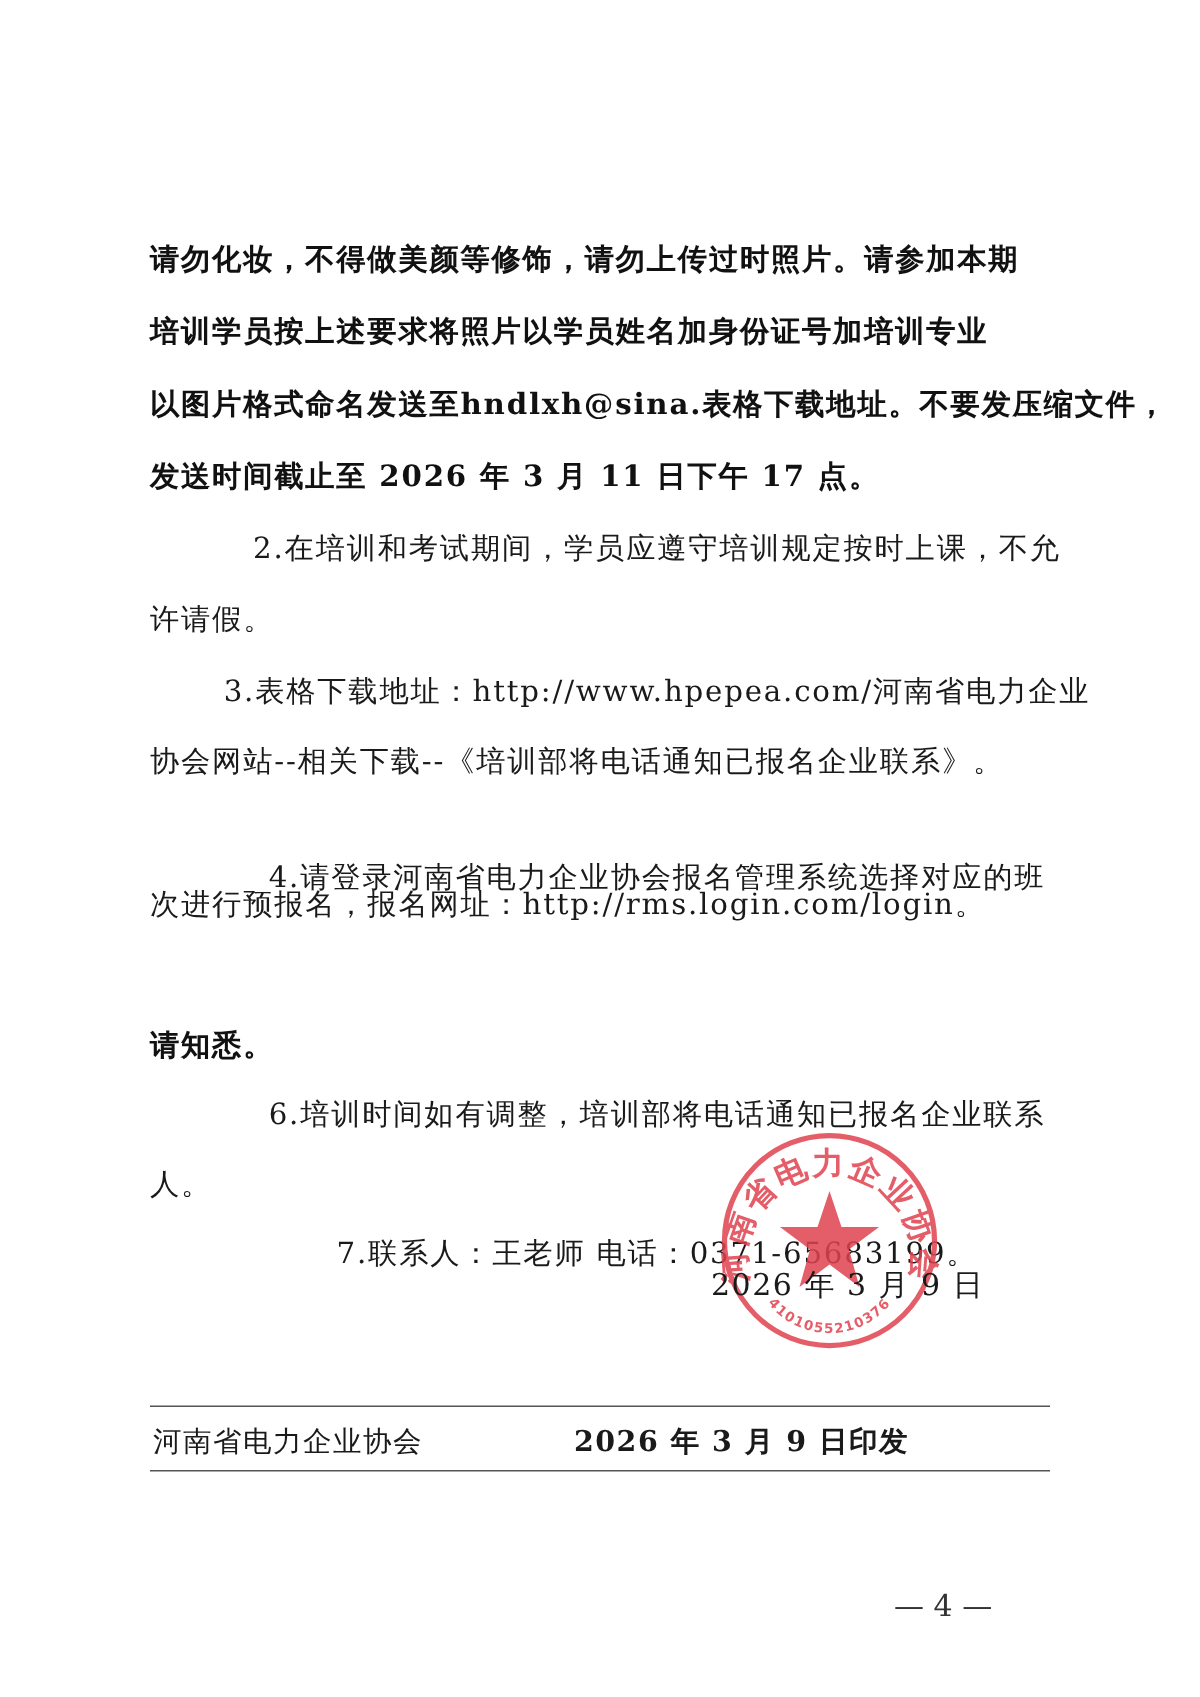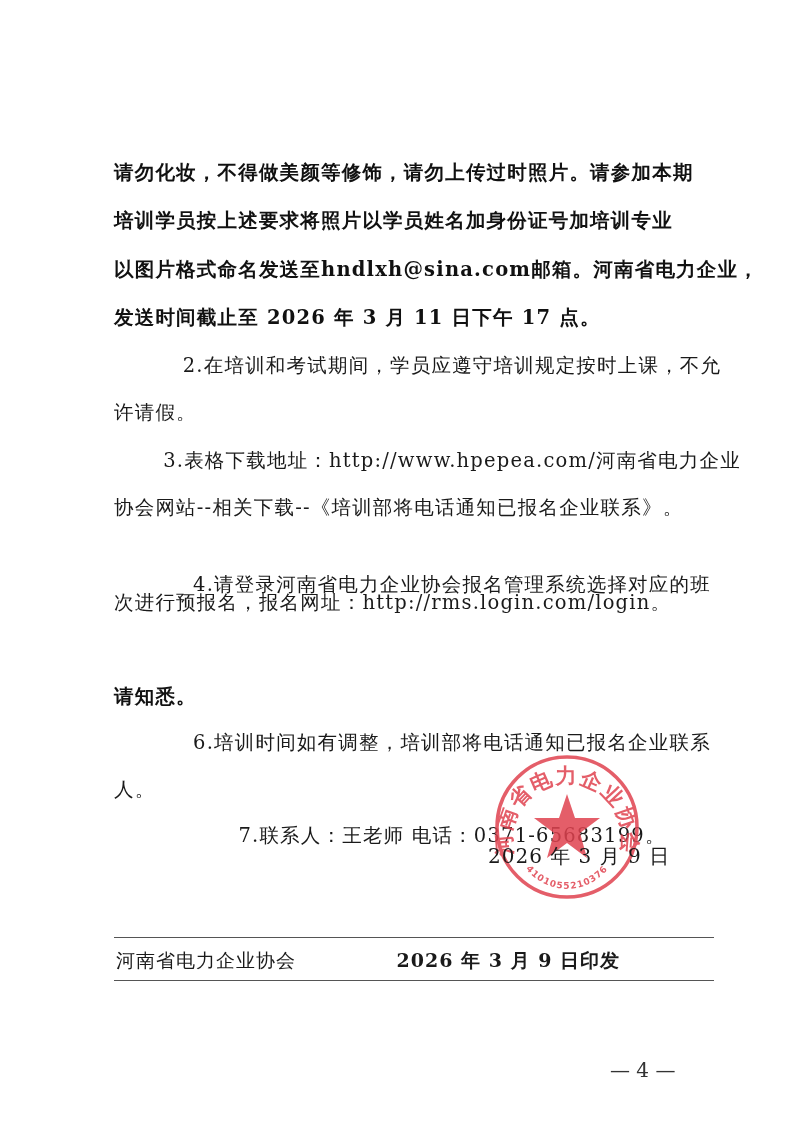--- a/index.html
+++ b/index.html
@@ -1,37 +1,37 @@
 <!DOCTYPE html>
 <html><head>
 <meta charset="utf-8">
 <style>
   html, body { margin: 0; padding: 0; background: #ffffff; }
   body { width: 800px; height: 1131px; position: relative; overflow: hidden;
          font-family: "DejaVu Serif", "Liberation Serif", serif; color: #1a1a1a; }
-  .page { position: absolute; left: 0; top: 0; width: 724px; height: 1131px; margin-left: 14px; }
+  .page { position: absolute; left: 0; top: 0; width: 724px; height: 1131px; }
   .line { position: absolute; left: 100px; width: 600px; font-size: 19.5px;
           line-height: 26px; white-space: nowrap; letter-spacing: 1.2px; }
   .bold { font-weight: bold; color: #111; }
   .indent { left: 138px; text-align: center; }
   .sign-date { position: absolute; left: 474px; top: 843px; font-size: 20px; letter-spacing: 1px; z-index: 2; }
   .rule { position: absolute; left: 100px; width: 600px; height: 0; border-top: 1.5px solid #555; }
   .footer-left { position: absolute; left: 102px; top: 948px; font-size: 19px; letter-spacing: 1px; }
   .footer-right { position: absolute; right: 118px; top: 948px; font-size: 19px; letter-spacing: 1px; font-weight: bold; }
   .page-num { position: absolute; left: 596px; top: 1058px; font-size: 20px; color: #333; }
   .stamp { position: absolute; left: 478px; top: 752px; width: 150px; height: 150px; z-index: 1; opacity: 0.85; }
 </style>
 </head>
 <body>
 
 <div class="page">
 
   <div class="line bold" style="top:160px">请勿化妆，不得做美颜等修饰，请勿上传过时照片。请参加本期</div>
   <div class="line bold" style="top:208px">培训学员按上述要求将照片以学员姓名加身份证号加培训专业</div>
-  <div class="line bold" style="top:257px">以图片格式命名发送至hndlxh@sina.com邮箱。河南省电力企业，</div>
+  <div class="line bold" style="top:257px">以图片格式命名发送至hndlxh@sina.表格下载地址。不要发压缩文件，</div>
   <div class="line bold" style="top:305px">发送时间截止至 2026 年 3 月 11 日下午 17 点。</div>
 
   <div class="line indent" style="top:353px">2.在培训和考试期间，学员应遵守培训规定按时上课，不允</div>
   <div class="line" style="top:400px">许请假。</div>
 
   <div class="line indent" style="top:448px">3.表格下载地址：http://www.hpepea.com/河南省电力企业</div>
   <div class="line" style="top:495px">协会网站--相关下载--《培训部将电话通知已报名企业联系》。</div>
 
   <div class="line indent" style="top:572px">4.请登录河南省电力企业协会报名管理系统选择对应的班</div>
   <div class="line" style="top:590px">次进行预报名，报名网址：http://rms.login.com/login。</div>

